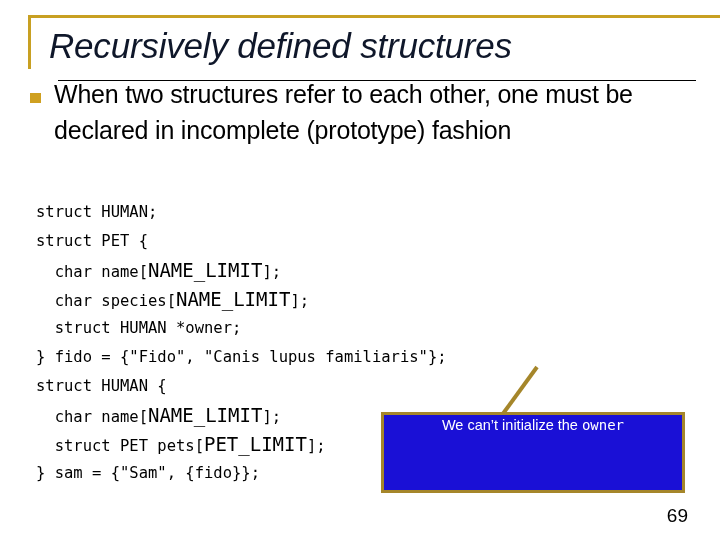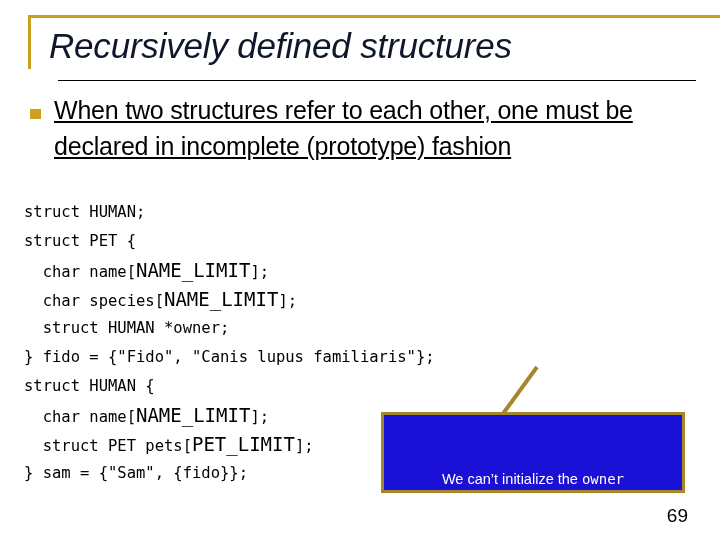--- a/index.html
+++ b/index.html
@@ -53,23 +53,22 @@
     top: 80px;
     width: 638px;
     height: 1px;
     background: #000000;
   }
 
   
   #bullet-block {
     position: absolute;
     left: 30px;
-    top: 92px;
+    top: 76px;
     width: 660px;
-    text-decoration: underline;
   }
   .bullet-row {
     display: flex;
     align-items: flex-start;
   }
   .bullet-marker {
     width: 11px;
     height: 10px;
     background: #cfa020;
     flex: 0 0 auto;
@@ -79,21 +78,21 @@
   .bullet-text {
     font-size: 25px;
     line-height: 36px;
     color: #000000;
     letter-spacing: -0.2px;
   }
 
   
   #code-block {
     position: absolute;
-    left: 24px;
+    left: 36px;
     top: 198px;
     width: 640px;
     font-family: "DejaVu Sans Mono", monospace;
     font-size: 15.5px;
     line-height: 29px;
     color: #000000;
     white-space: pre;
     letter-spacing: 0px;
   }
   .code-line { height: 29px; }
@@ -113,21 +112,21 @@
     left: 381px;
     top: 412px;
     width: 304px;
     height: 81px;
     background: #1a10d6;
     border: 3px solid #a5862a;
     box-sizing: border-box;
     display: flex;
     flex-direction: column;
     align-items: center;
-    justify-content: flex-end;
+    justify-content: flex-start;
   }
   .callout-line {
     color: #ffffff;
     font-size: 14.5px;
     line-height: 21px;
     text-align: center;
     white-space: nowrap;
   }
   .mono-inline {
     font-family: "DejaVu Sans Mono", monospace;

